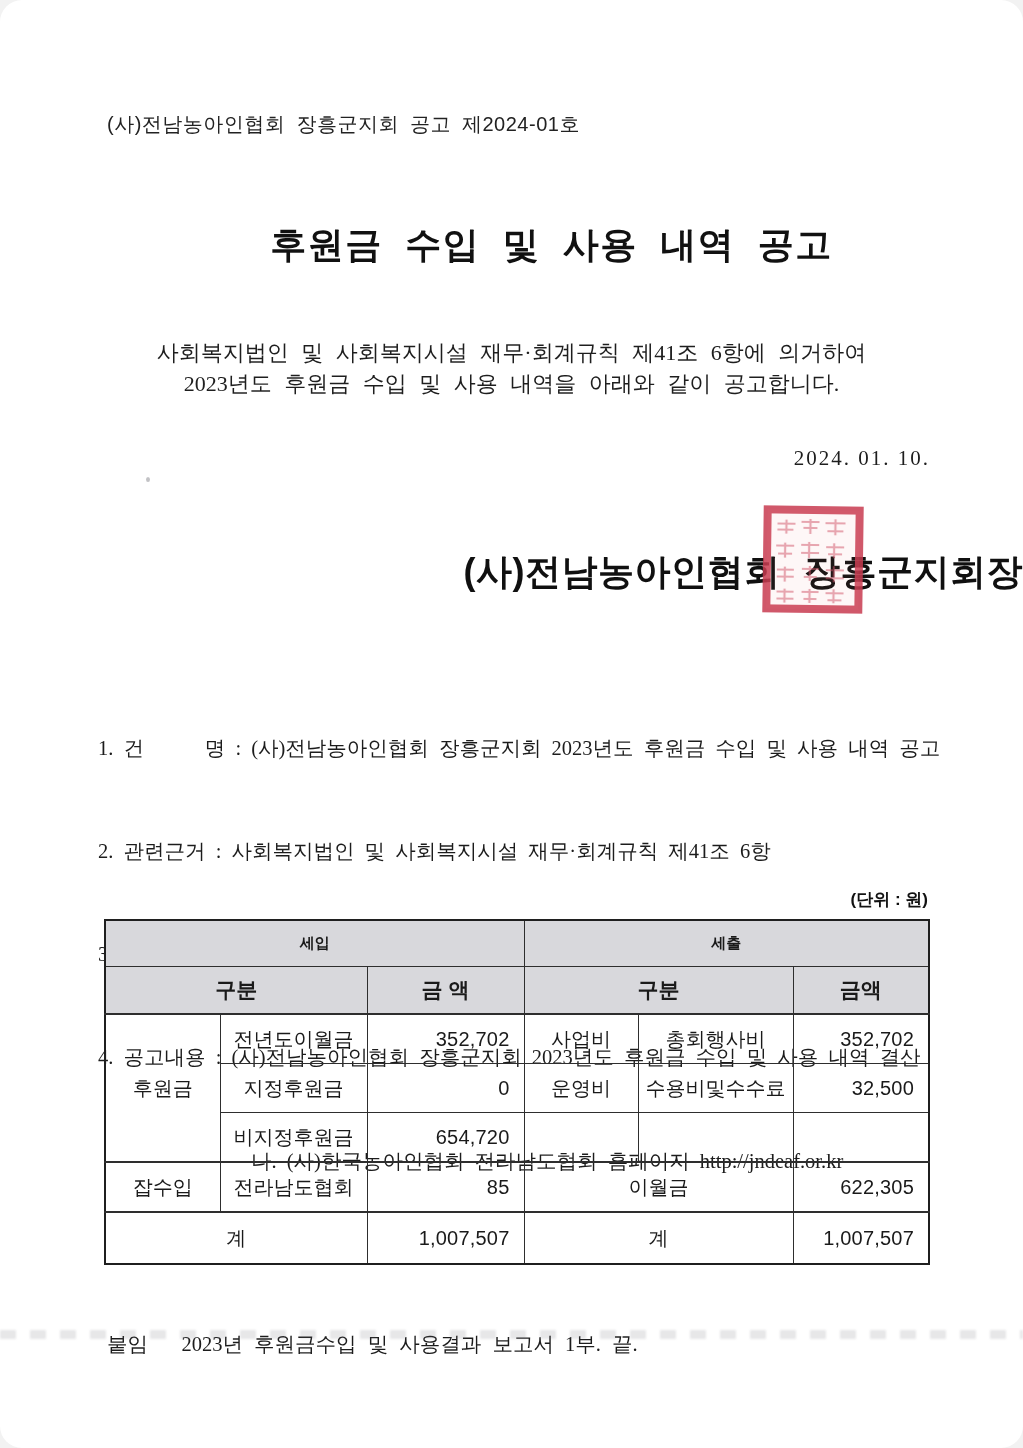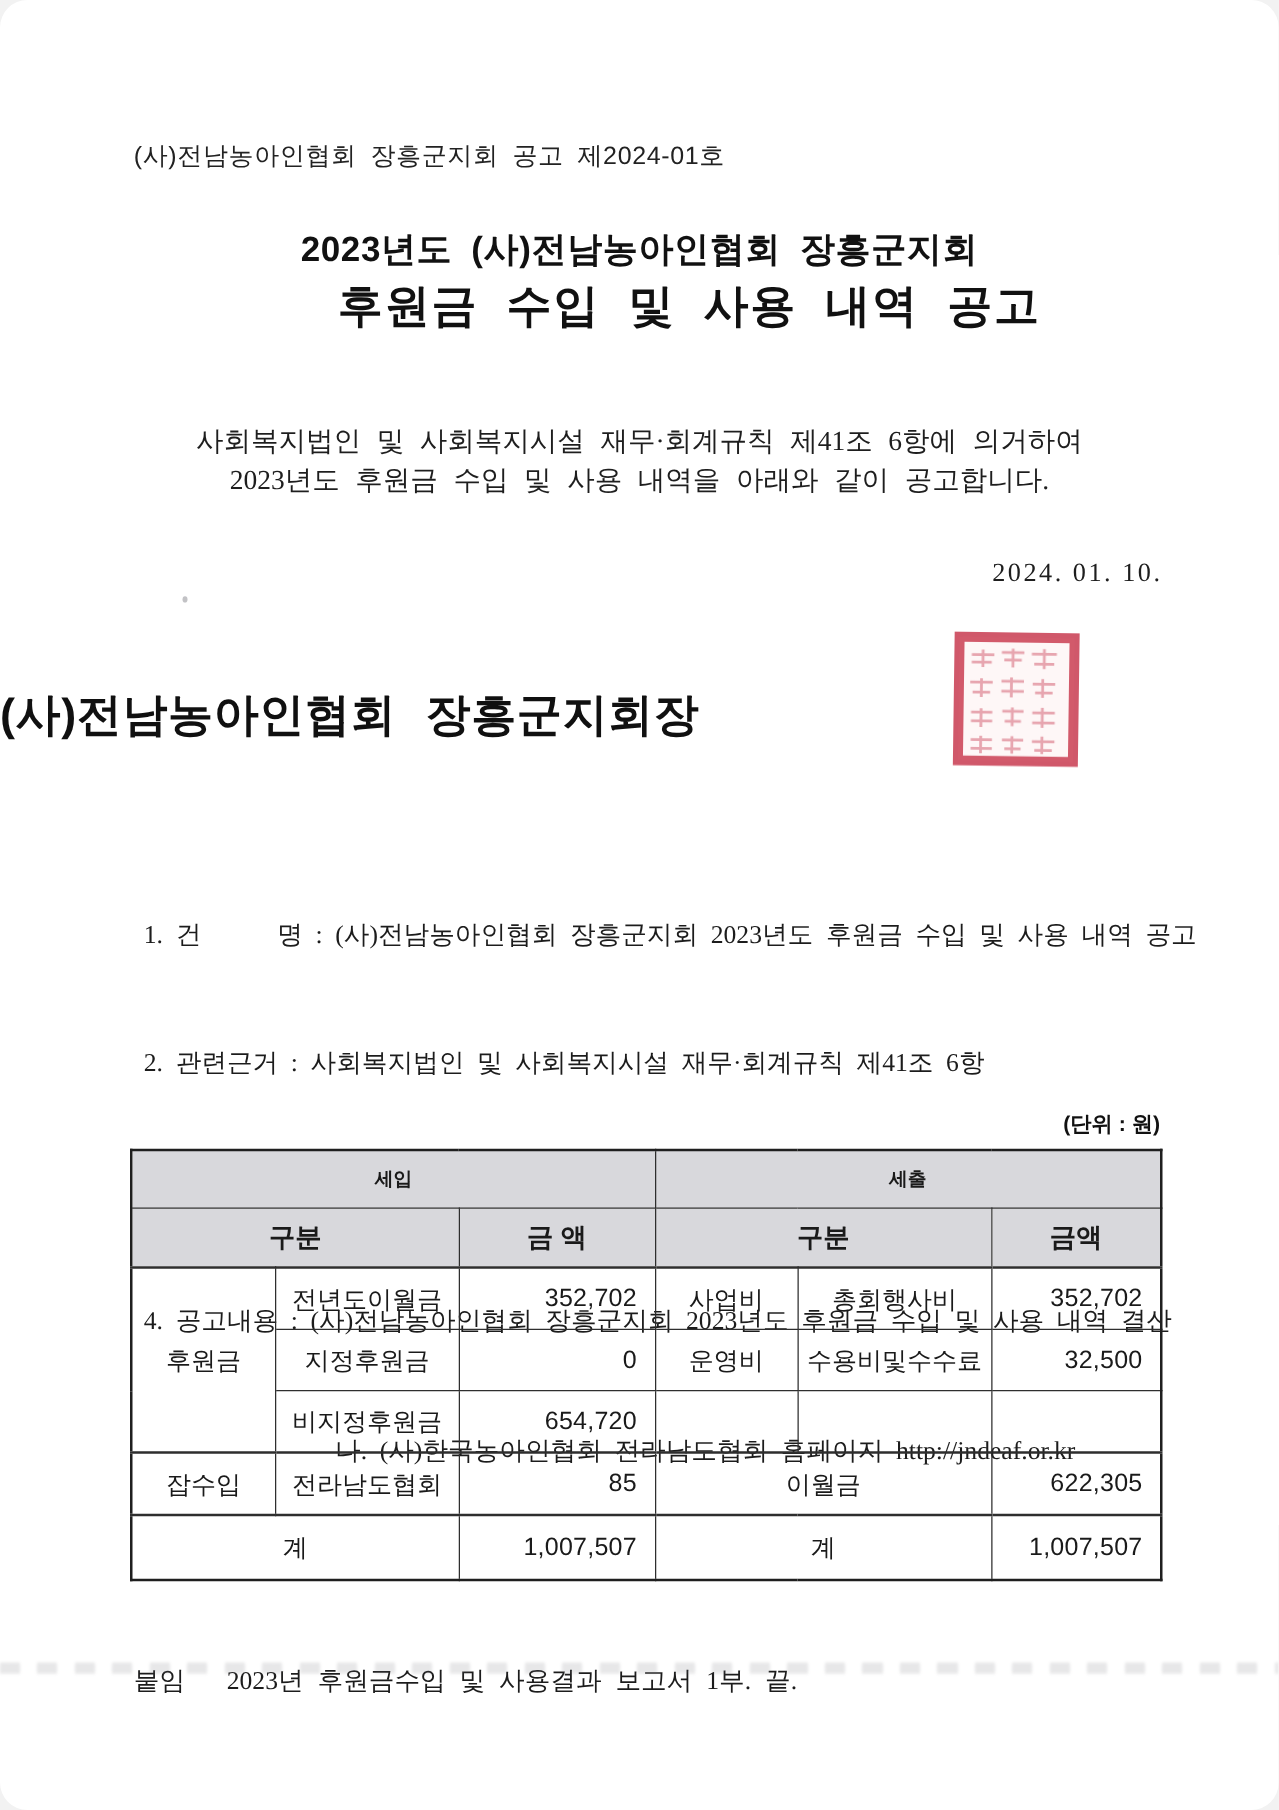--- a/index.html
+++ b/index.html
@@ -34,32 +34,32 @@
     font-size:22px;word-spacing:7px;color:#1e1e1e;
   }
   .intro1{top:338px;}
   .intro2{top:369px;}
   .date{
     position:absolute;right:93px;top:446px;
     font-size:21px;letter-spacing:2px;color:#1e1e1e;
   }
   .signature{
     position:absolute;left:0;top:548px;width:100%;
-    text-align:left;font-family:"Liberation Sans", sans-serif;
+    text-align:right;font-family:"Liberation Sans", sans-serif;
     font-weight:bold;font-size:36px;letter-spacing:.5px;word-spacing:13px;color:#101010;
   }
   .stamp{
     position:absolute;left:763px;top:506px;width:100px;height:107px;
     transform:rotate(.8deg);
     filter:blur(.6px);
   }
   .stamp svg{display:block;}
 
   .notice-list{
-    position:absolute;left:115px;top:662px;width:860px;
+    position:absolute;left:98px;top:662px;width:860px;
     font-size:20.5px;line-height:34.4px;
     word-spacing:5px;white-space:pre-wrap;color:#1c1c1c;
   }
   .notice-item{height:34.4px;}
   .notice-item.indent{padding-left:153px;}
 
   .unit-note{
     position:absolute;right:95px;top:888px;
     font-family:"Liberation Sans", sans-serif;
     font-weight:bold;font-size:17px;color:#111;
@@ -102,21 +102,20 @@
     background:#9a9aa0;border-radius:50%;opacity:.6;filter:blur(.5px);
   }
 </style>
 </head>
 <body>
 
 <div class="page">
 
   <div class="doc-number">(사)전남농아인협회 장흥군지회 공고 제2024-01호</div>
 
-  <div class="title1">2023년도 (사)전남농아인협회 장흥군지회</div>
   <div class="title2">후원금 수입 및 사용 내역 공고</div>
 
   <div class="intro1">사회복지법인 및 사회복지시설 재무·회계규칙 제41조 6항에 의거하여</div>
   <div class="intro2">2023년도 후원금 수입 및 사용 내역을 아래와 같이 공고합니다.</div>
 
   <div class="date">2024. 01. 10.</div>
 
   <div class="signature">(사)전남농아인협회 장흥군지회장</div>
 
   <div class="stamp">

